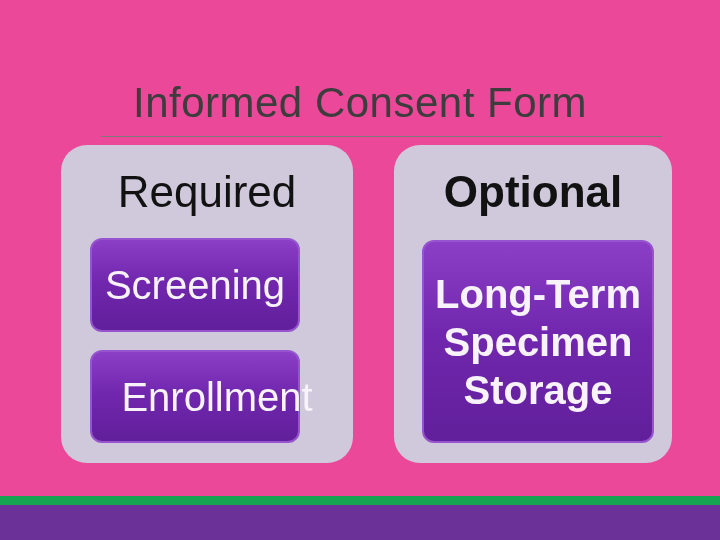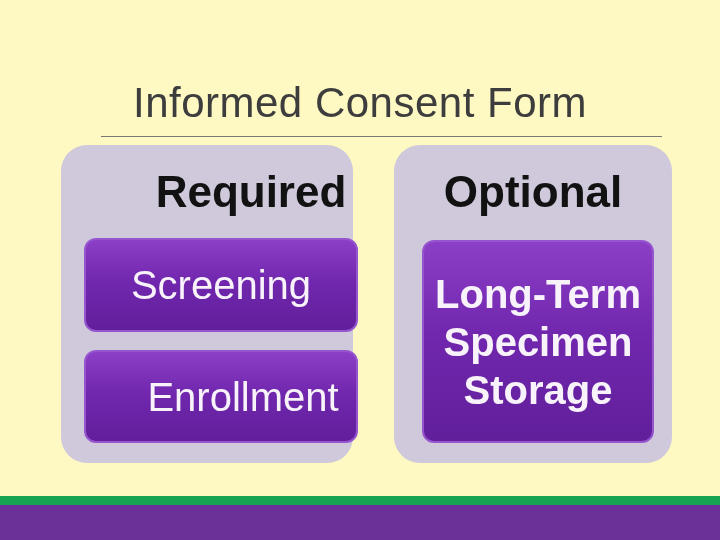--- a/index.html
+++ b/index.html
@@ -1,19 +1,19 @@
 <!DOCTYPE html>
 <html><head>
 <meta charset="utf-8">
 <style>
   html,body { margin:0; padding:0; background:#ffffff; }
   .slide {
     position: relative;
     width: 720px; height: 540px;
-    background: #fef9c3;
+    background: #ec4899;
     overflow: hidden;
     font-family: "Liberation Sans", sans-serif;
   }
 
   
   .slide-title {
     position: absolute;
     left: 0; top: 82px;
     width: 720px;
     text-align: center;
@@ -42,37 +42,37 @@
 
   .group-header {
     position: absolute;
     left: 0; top: 0;
     width: 100%; height: 93px;
     display: flex; align-items: center; justify-content: center;
     font-size: 44px;
     color: #121212;
     line-height: 1.0;
   }
-  .group-header.normal { font-weight: 700; padding-left: 44px; }
+  .group-header.normal { font-weight: 400; }
   .group-header.bold   { font-weight: 700; }
 
   
   .node {
     position: absolute;
     box-sizing: border-box;
     background: linear-gradient(180deg, #8b3fc6 0%, #7127ae 45%, #611f9b 100%);
     border: 2px solid #9655ce;
     border-radius: 12px;
     display: flex; align-items: center; justify-content: center;
     text-align: center;
     color: #f8f3fa;
     font-size: 40px;
     line-height: 48px;
   }
-  .card.left .node { left: 23px; width: 274px; font-weight: 400; }
+  .card.left .node { left: 29px; width: 210px; font-weight: 400; }
   .node.screening  { top: 93px;  height: 94px; }
   .node.enrollment { top: 205px; height: 93px; padding-left: 44px; }
   .card.right .node.storage {
     left: 28px; width: 232px;
     top: 95px; height: 203px;
     font-weight: 700;
     padding: 6px 8px;
   }
 
   

